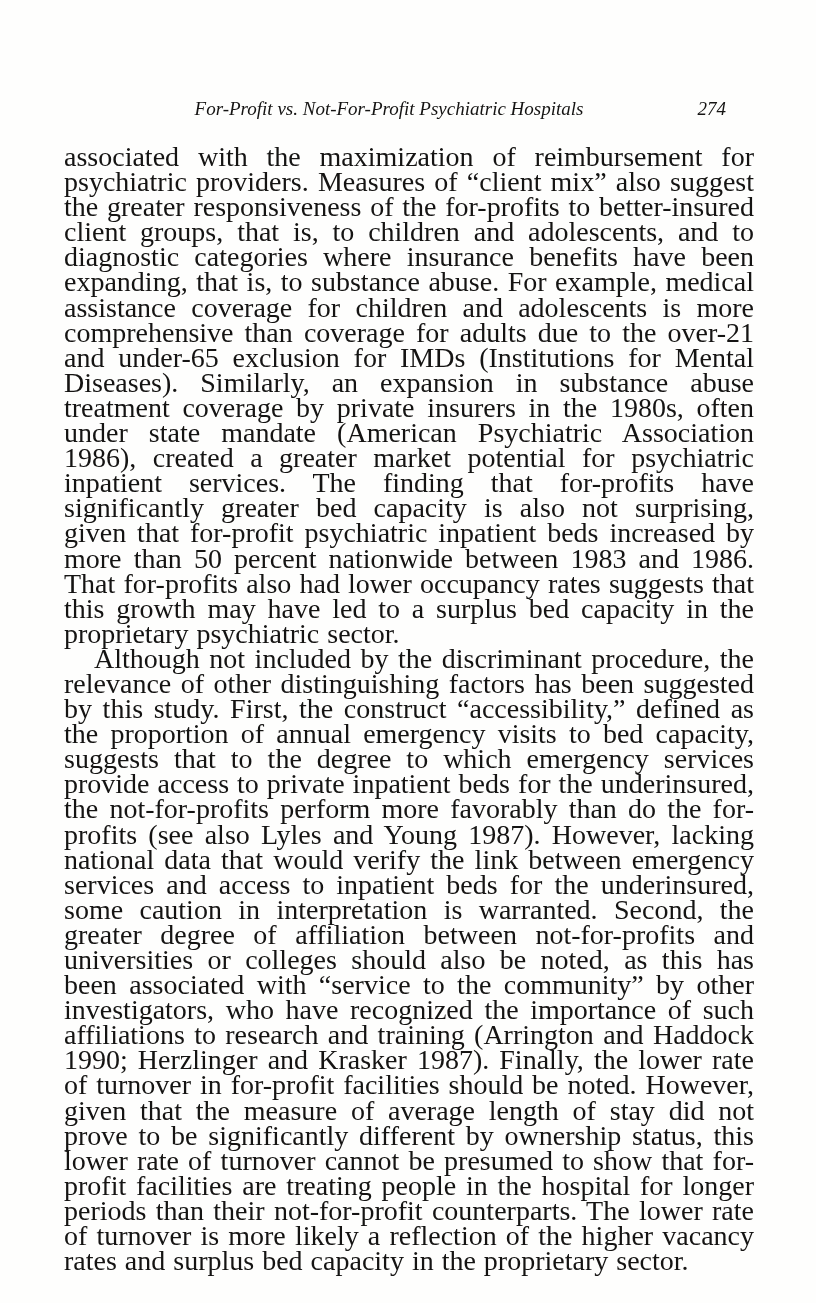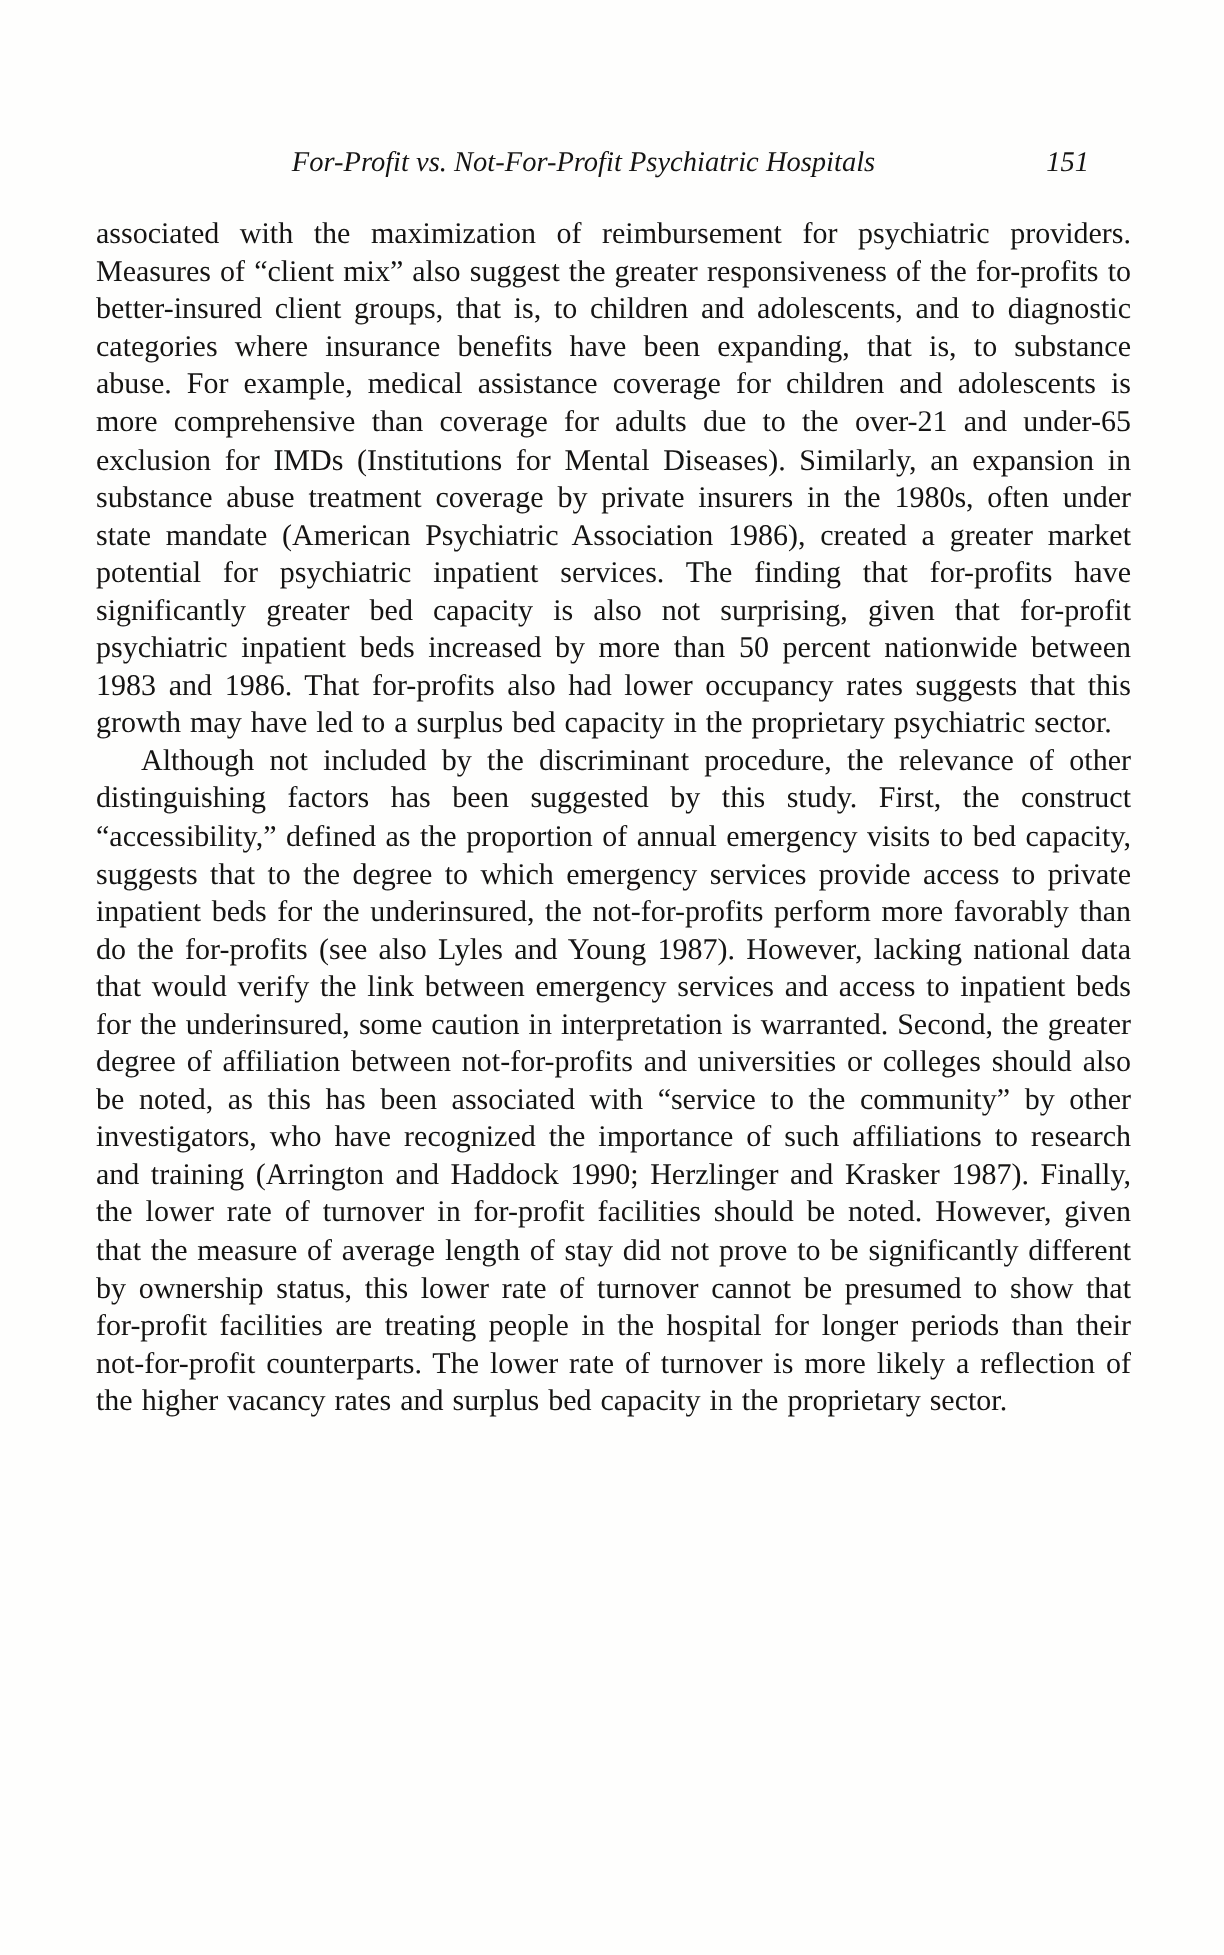--- a/index.html
+++ b/index.html
@@ -38,42 +38,42 @@
     padding-right: 40px; 
   }
   .running-header .folio {
     position: absolute;
     right: 28px;
     top: 0;
     font-style: normal;
     font-style: italic;
   }
   .body-copy {
-    font-size: 20px;
+    font-size: 28px;
     line-height: 25.1px;
     text-align: justify;
     word-spacing: 1px;
   }
   .body-copy p {
     margin: 0;
     padding: 0;
   }
   .body-copy p.indent {
     text-indent: 30px;
   }
 </style>
 </head>
 <body>
 
 <div class="page">
   <div class="text-block">
 
     <div class="running-header">
       <span class="title">For-Profit vs. Not-For-Profit Psychiatric Hospitals</span>
-      <span class="folio">151</span>
+      <span class="folio">274</span>
     </div>
 
     <div class="body-copy">
       <p>associated with the maximization of reimbursement for psychiatric providers. Measures of “client mix” also suggest the greater responsiveness of the for-profits to better-insured client groups, that is, to children and adolescents, and to diagnostic categories where insurance benefits have been expanding, that is, to substance abuse. For example, medical assistance coverage for children and adolescents is more comprehensive than coverage for adults due to the over-21 and under-65 exclusion for IMDs (Institutions for Mental Diseases). Similarly, an expansion in substance abuse treatment coverage by private insurers in the 1980s, often under state mandate (American Psychiatric Association 1986), created a greater market potential for psychiatric inpatient services. The finding that for-profits have significantly greater bed capacity is also not surprising, given that for-profit psychiatric inpatient beds increased by more than 50 percent nationwide between 1983 and 1986. That for-profits also had lower occupancy rates suggests that this growth may have led to a surplus bed capacity in the proprietary psychiatric sector.</p>
       <p class="indent">Although not included by the discriminant procedure, the relevance of other distinguishing factors has been suggested by this study. First, the construct “accessibility,” defined as the proportion of annual emergency visits to bed capacity, suggests that to the degree to which emergency services provide access to private inpatient beds for the underinsured, the not-for-profits perform more favorably than do the for-profits (see also Lyles and Young 1987). However, lacking national data that would verify the link between emergency services and access to inpatient beds for the underinsured, some caution in interpretation is warranted. Second, the greater degree of affiliation between not-for-profits and universities or colleges should also be noted, as this has been associated with “service to the community” by other investigators, who have recognized the importance of such affiliations to research and training (Arrington and Haddock 1990; Herzlinger and Krasker 1987). Finally, the lower rate of turnover in for-profit facilities should be noted. However, given that the measure of average length of stay did not prove to be significantly different by ownership status, this lower rate of turnover cannot be presumed to show that for-profit facilities are treating people in the hospital for longer periods than their not-for-profit counterparts. The lower rate of turnover is more likely a reflection of the higher vacancy rates and surplus bed capacity in the proprietary sector.</p>
     </div>
 
   </div>
 </div>
 

